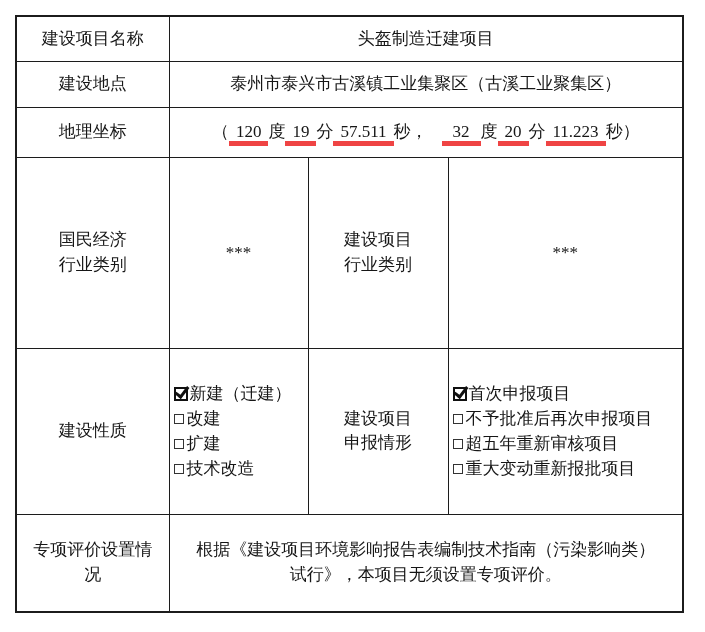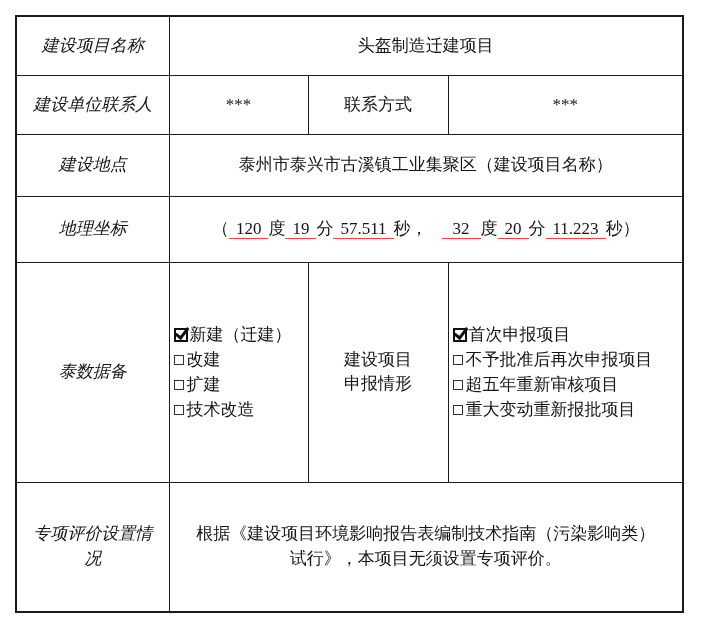--- a/index.html
+++ b/index.html
@@ -15,38 +15,38 @@
     border-collapse:collapse;table-layout:fixed;
     width:667px;height:598px;
     border:2px solid #1c1c1c;
   }
   table.form td{
     border:1px solid #1c1c1c;
     vertical-align:middle;text-align:center;
     padding:1px 4px;font-size:17px;line-height:1.45;
     overflow:hidden;
   }
-  td.lab{padding:1px 8px;font-style:italic;}
+  td.lab{padding:1px 8px;}
   td.small{font-size:15px;line-height:1.35;}
   td.left{text-align:left;padding-left:5px;}
   .pre{white-space:pre-line;}
   .opt{display:flex;align-items:center;line-height:25px;text-align:left;}
   .cb{
     display:inline-block;box-sizing:border-box;flex:none;
     width:10px;height:10px;border:1px solid #333;margin-right:3px;
   }
   .cb.checked{
     width:14px;height:14px;border:2px solid #101010;position:relative;margin-right:2px;
   }
   .cb.checked::after{
     content:"";position:absolute;left:2px;top:-5px;width:5px;height:11px;
     border-right:3px solid #101010;border-bottom:3px solid #101010;
     transform:rotate(38deg);
   }
-  .ul{border-bottom:1px solid #ef4444;padding:0 7px;}
+  .ul{border-bottom:5px solid #ef4444;padding:0 7px;}
   .ul.gap{margin-left:14px;padding:0 11px;}
   .blank{
     display:inline-block;width:92px;height:1.05em;
     border-bottom:1px solid #1c1c1c;margin-left:5px;flex:none;
   }
   
   tr.h26{height:26px}tr.h27{height:27px}tr.h29{height:29px}tr.h31{height:31px}
   tr.h119{height:119px}tr.h102{height:102px}tr.h50{height:50px}tr.h28{height:28px}
   tr.h70{height:70px}tr.h61{height:61px}
 </style>
@@ -62,40 +62,42 @@
         <col style="width:235px">
   </colgroup>
 
   <tbody>
         <tr class="h26">
     <td class="lab">建设项目名称</td>
     <td colspan="3">头盔制造迁建项目</td>
   </tr>
 
 
-  <tr class="h27">
-    <td class="lab">建设单位联系人</td>
-    <td>***</td>
-    <td>联系方式</td>
-    <td>***</td>
-  </tr>
 
   <tr class="h29">
     <td class="lab">建设地点</td>
-    <td colspan="3">泰州市泰兴市古溪镇工业集聚区（建设项目名称）</td>
+    <td colspan="3">泰州市泰兴市古溪镇工业集聚区（古溪工业聚集区）</td>
   </tr>
 
   <tr class="h31">
     <td class="lab">地理坐标</td>
     <td colspan="3"><span>（</span><span class="ul">120</span><span>度</span><span class="ul">19</span><span>分</span><span class="ul">57.511</span><span>秒，</span><span class="ul gap">32</span><span>度</span><span class="ul">20</span><span>分</span><span class="ul">11.223</span><span>秒）</span></td>
   </tr>
 
+  <tr class="h119">
+    <td class="lab pre">国民经济
+行业类别</td>
+    <td>***</td>
+    <td class="pre">建设项目
+行业类别</td>
+    <td>***</td>
+  </tr>
 
   <tr class="h102">
-    <td class="lab">泰数据备</td>
+    <td class="lab">建设性质</td>
     <td class="left">
       <div class="opt">
               <span class="cb checked"></span>
               <span>新建（迁建）</span>
             </div>
       <div class="opt">
               <span class="cb"></span>
               <span>改建</span>
             </div>
       <div class="opt">

